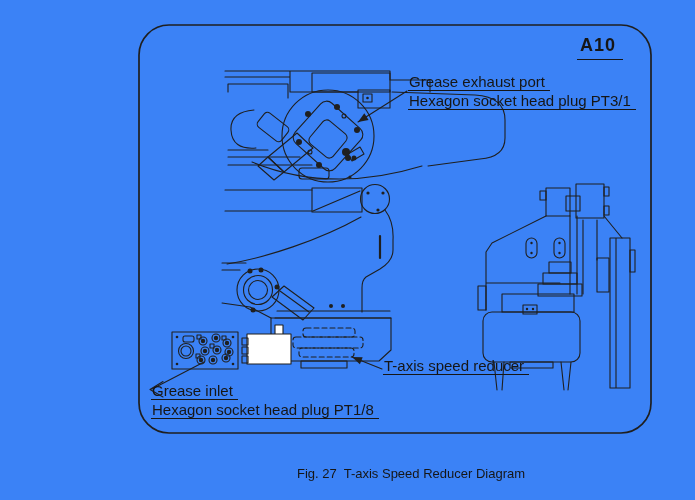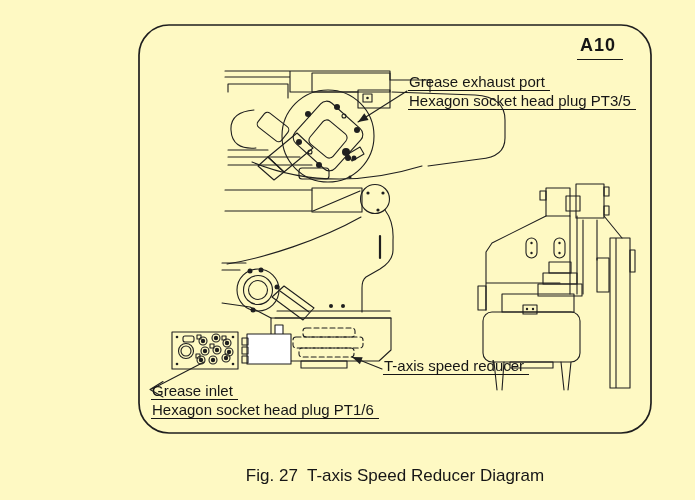--- a/index.html
+++ b/index.html
@@ -1,24 +1,24 @@
 <!DOCTYPE html>
 <html><head>
 <meta charset="utf-8">
 <style>
   html,body{margin:0;padding:0;background:#ffffff;}
-  .page{position:relative;width:695px;height:500px;background:#fef9c3;overflow:hidden;
+  .page{position:relative;width:695px;height:500px;background:#3b82f6;overflow:hidden;
         font-family:"Liberation Sans", sans-serif;color:#161616;}
   .art{position:absolute;left:0;top:0;}
   .callout{position:absolute;font-size:15px;line-height:15px;color:#161616;}
   .callout .cline{display:table;border-bottom:1.2px solid #161616;padding:0 5px 1px 1px;margin-bottom:2px;white-space:pre;}
   .ref-label{position:absolute;left:577px;top:35px;font-size:18px;font-weight:bold;letter-spacing:1px;
              border-bottom:1.6px solid #161616;padding:0 7px 3px 3px;}
-  .caption{position:absolute;left:139px;top:466px;width:512px;text-align:center;
-           font-size:17px;white-space:pre;color:#161616;}
+  .caption{position:absolute;left:155px;top:466px;width:512px;text-align:center;
+           font-size:13px;white-space:pre;color:#161616;}
 </style>
 </head>
 <body>
 
 <div class="page">
 
   <svg class="art" width="695" height="500" viewBox="0 0 695 500" fill="none" stroke="#1f1f1f" stroke-width="1.1" stroke-linecap="round" stroke-linejoin="round">
 
     <rect x="139" y="25" width="512" height="408" rx="30" stroke-width="1.7"></rect>
 
@@ -183,26 +183,26 @@
       <polygon points="352,357 362.7,357.2 359.9,364.2" fill="#1f1f1f" stroke="none"></polygon>
       <path d="M204,362 L152,389"></path>
       <path d="M163,381.5 L150,389.5 L163,397"></path>
     </g>
   </svg>
 
   <div class="ref-label">A10</div>
 
   <div class="callout" style="left:408px;top:74px;">
     <div class="cline">Grease exhaust port</div>
-    <div class="cline">Hexagon socket head plug PT3/5</div>
+    <div class="cline">Hexagon socket head plug PT3/1</div>
   </div>
 
   <div class="callout" style="left:383px;top:358px;">
     <div class="cline">T-axis speed reducer</div>
   </div>
 
   <div class="callout" style="left:151px;top:383px;">
     <div class="cline">Grease inlet</div>
-    <div class="cline">Hexagon socket head plug PT1/6</div>
+    <div class="cline">Hexagon socket head plug PT1/8</div>
   </div>
 
   <div class="caption">Fig. 27  T-axis Speed Reducer Diagram</div>
 </div>
 
 </body></html>

